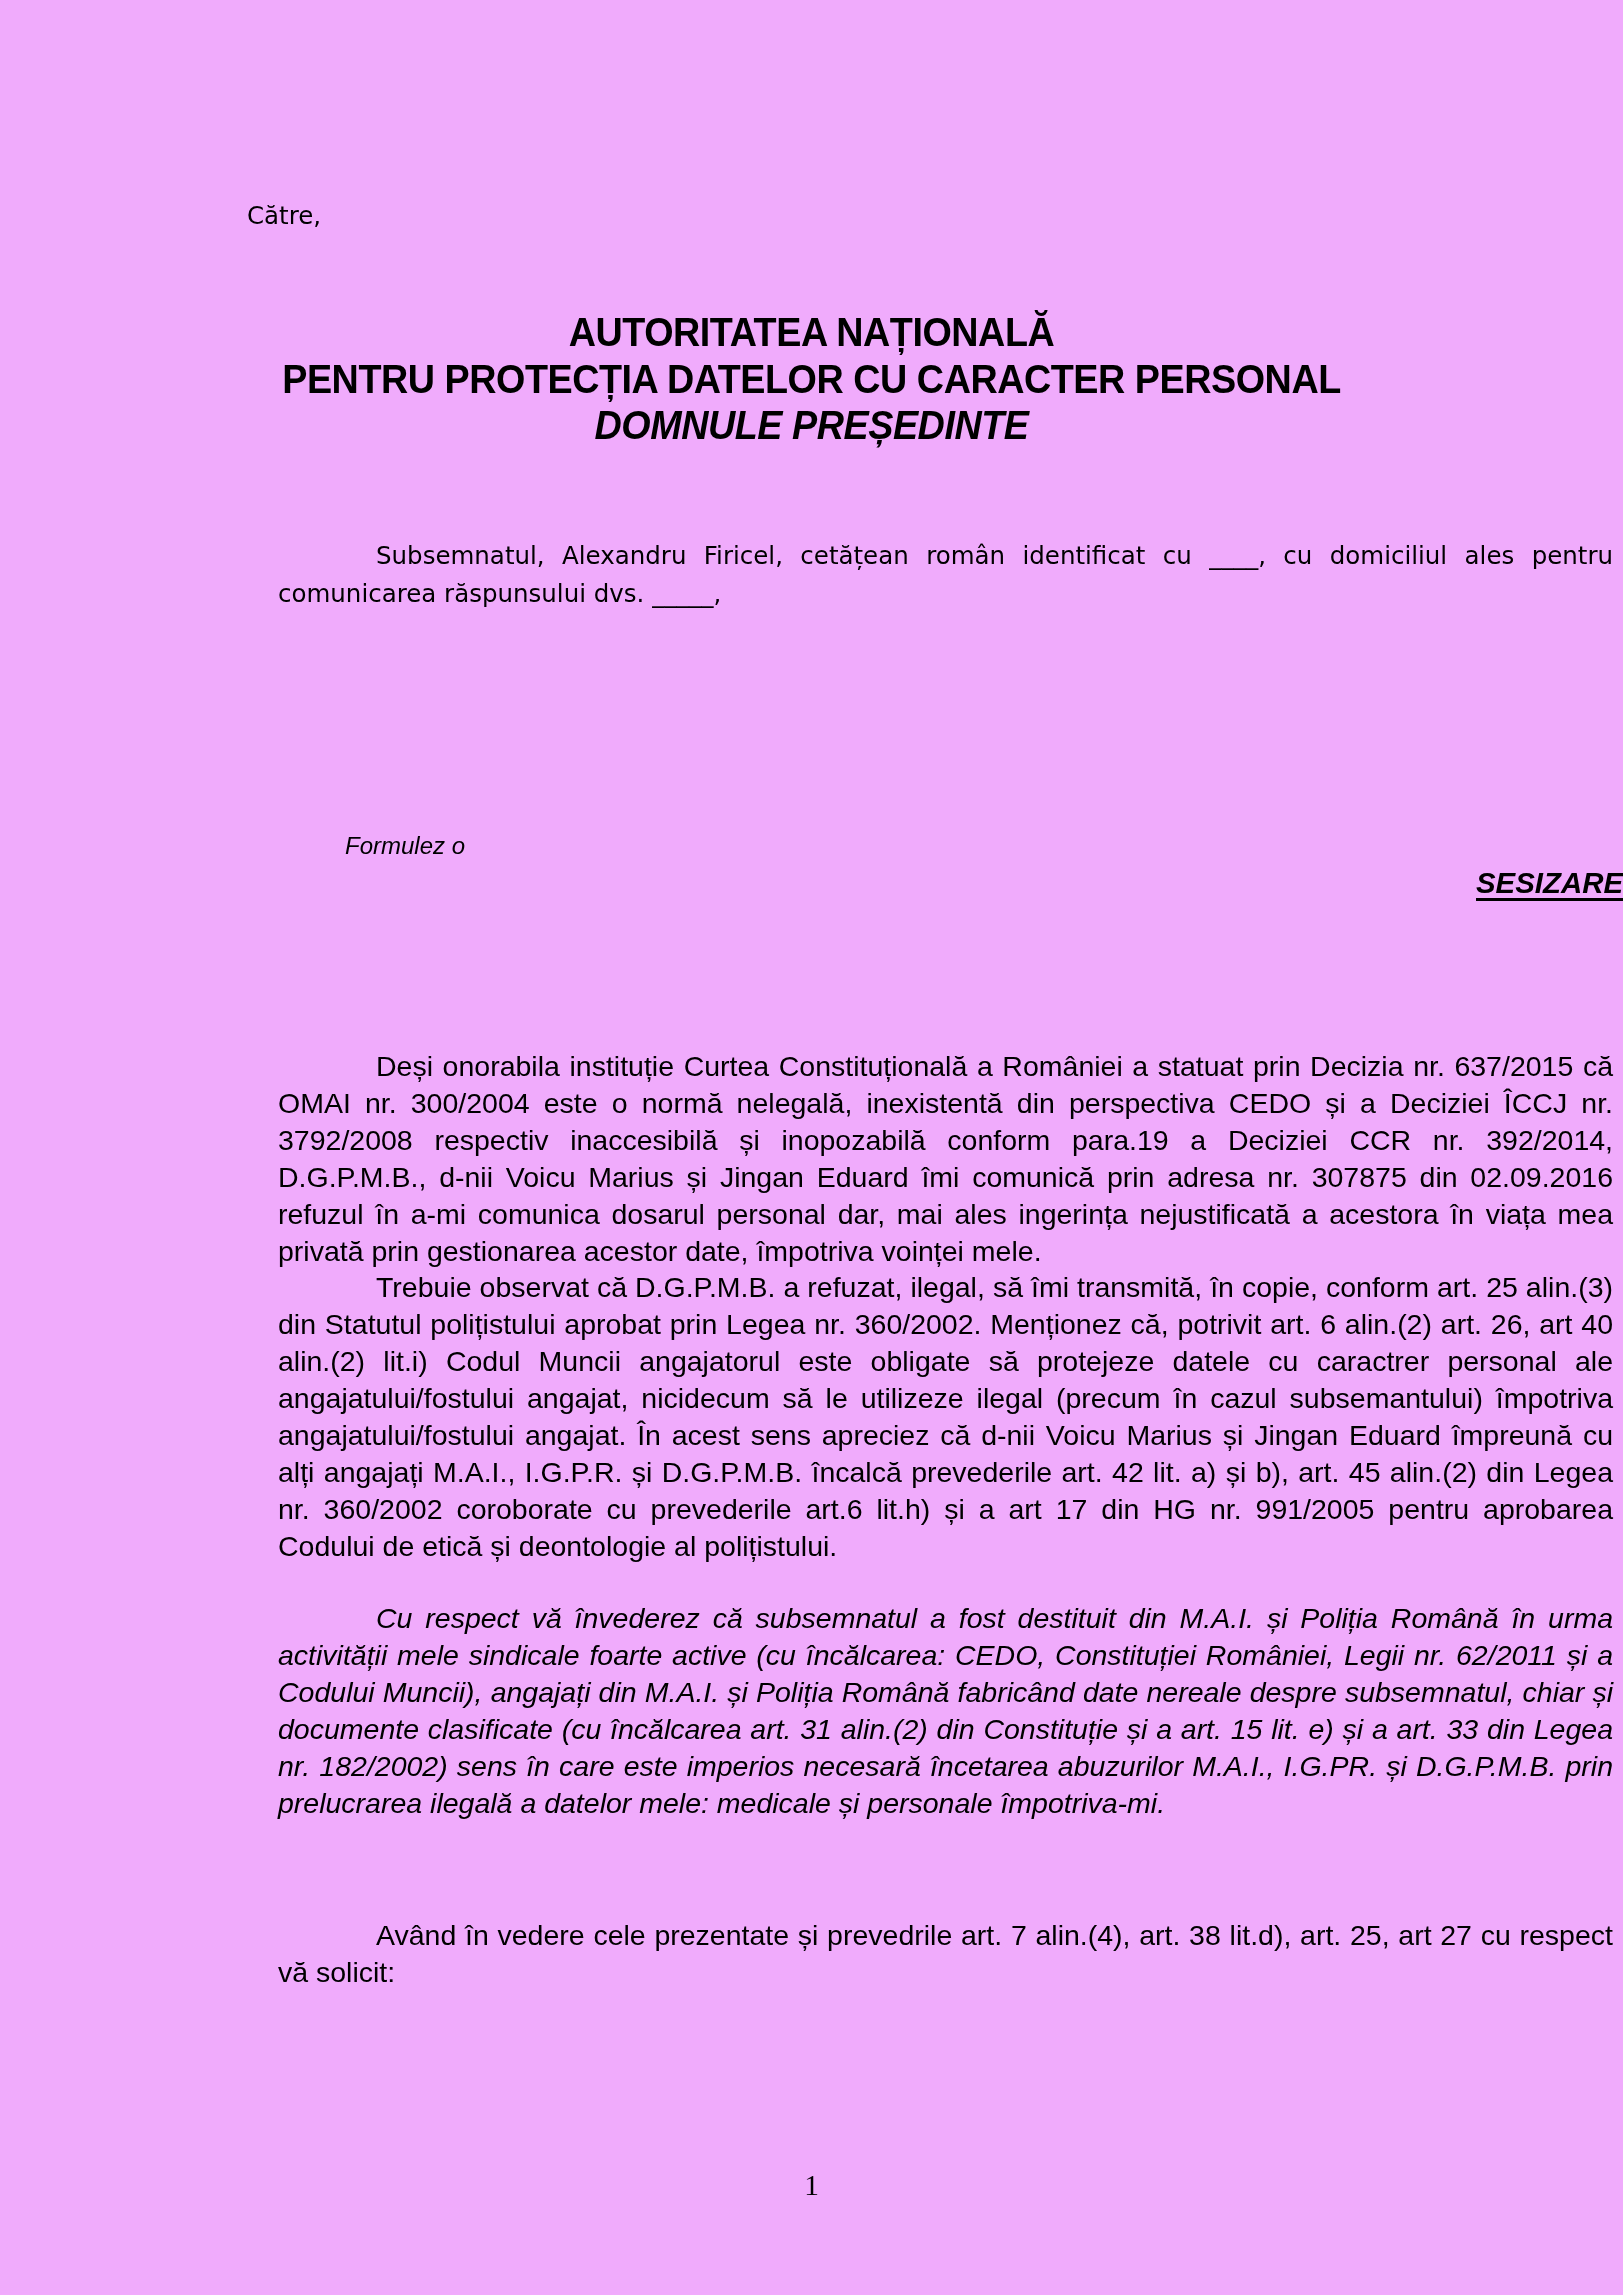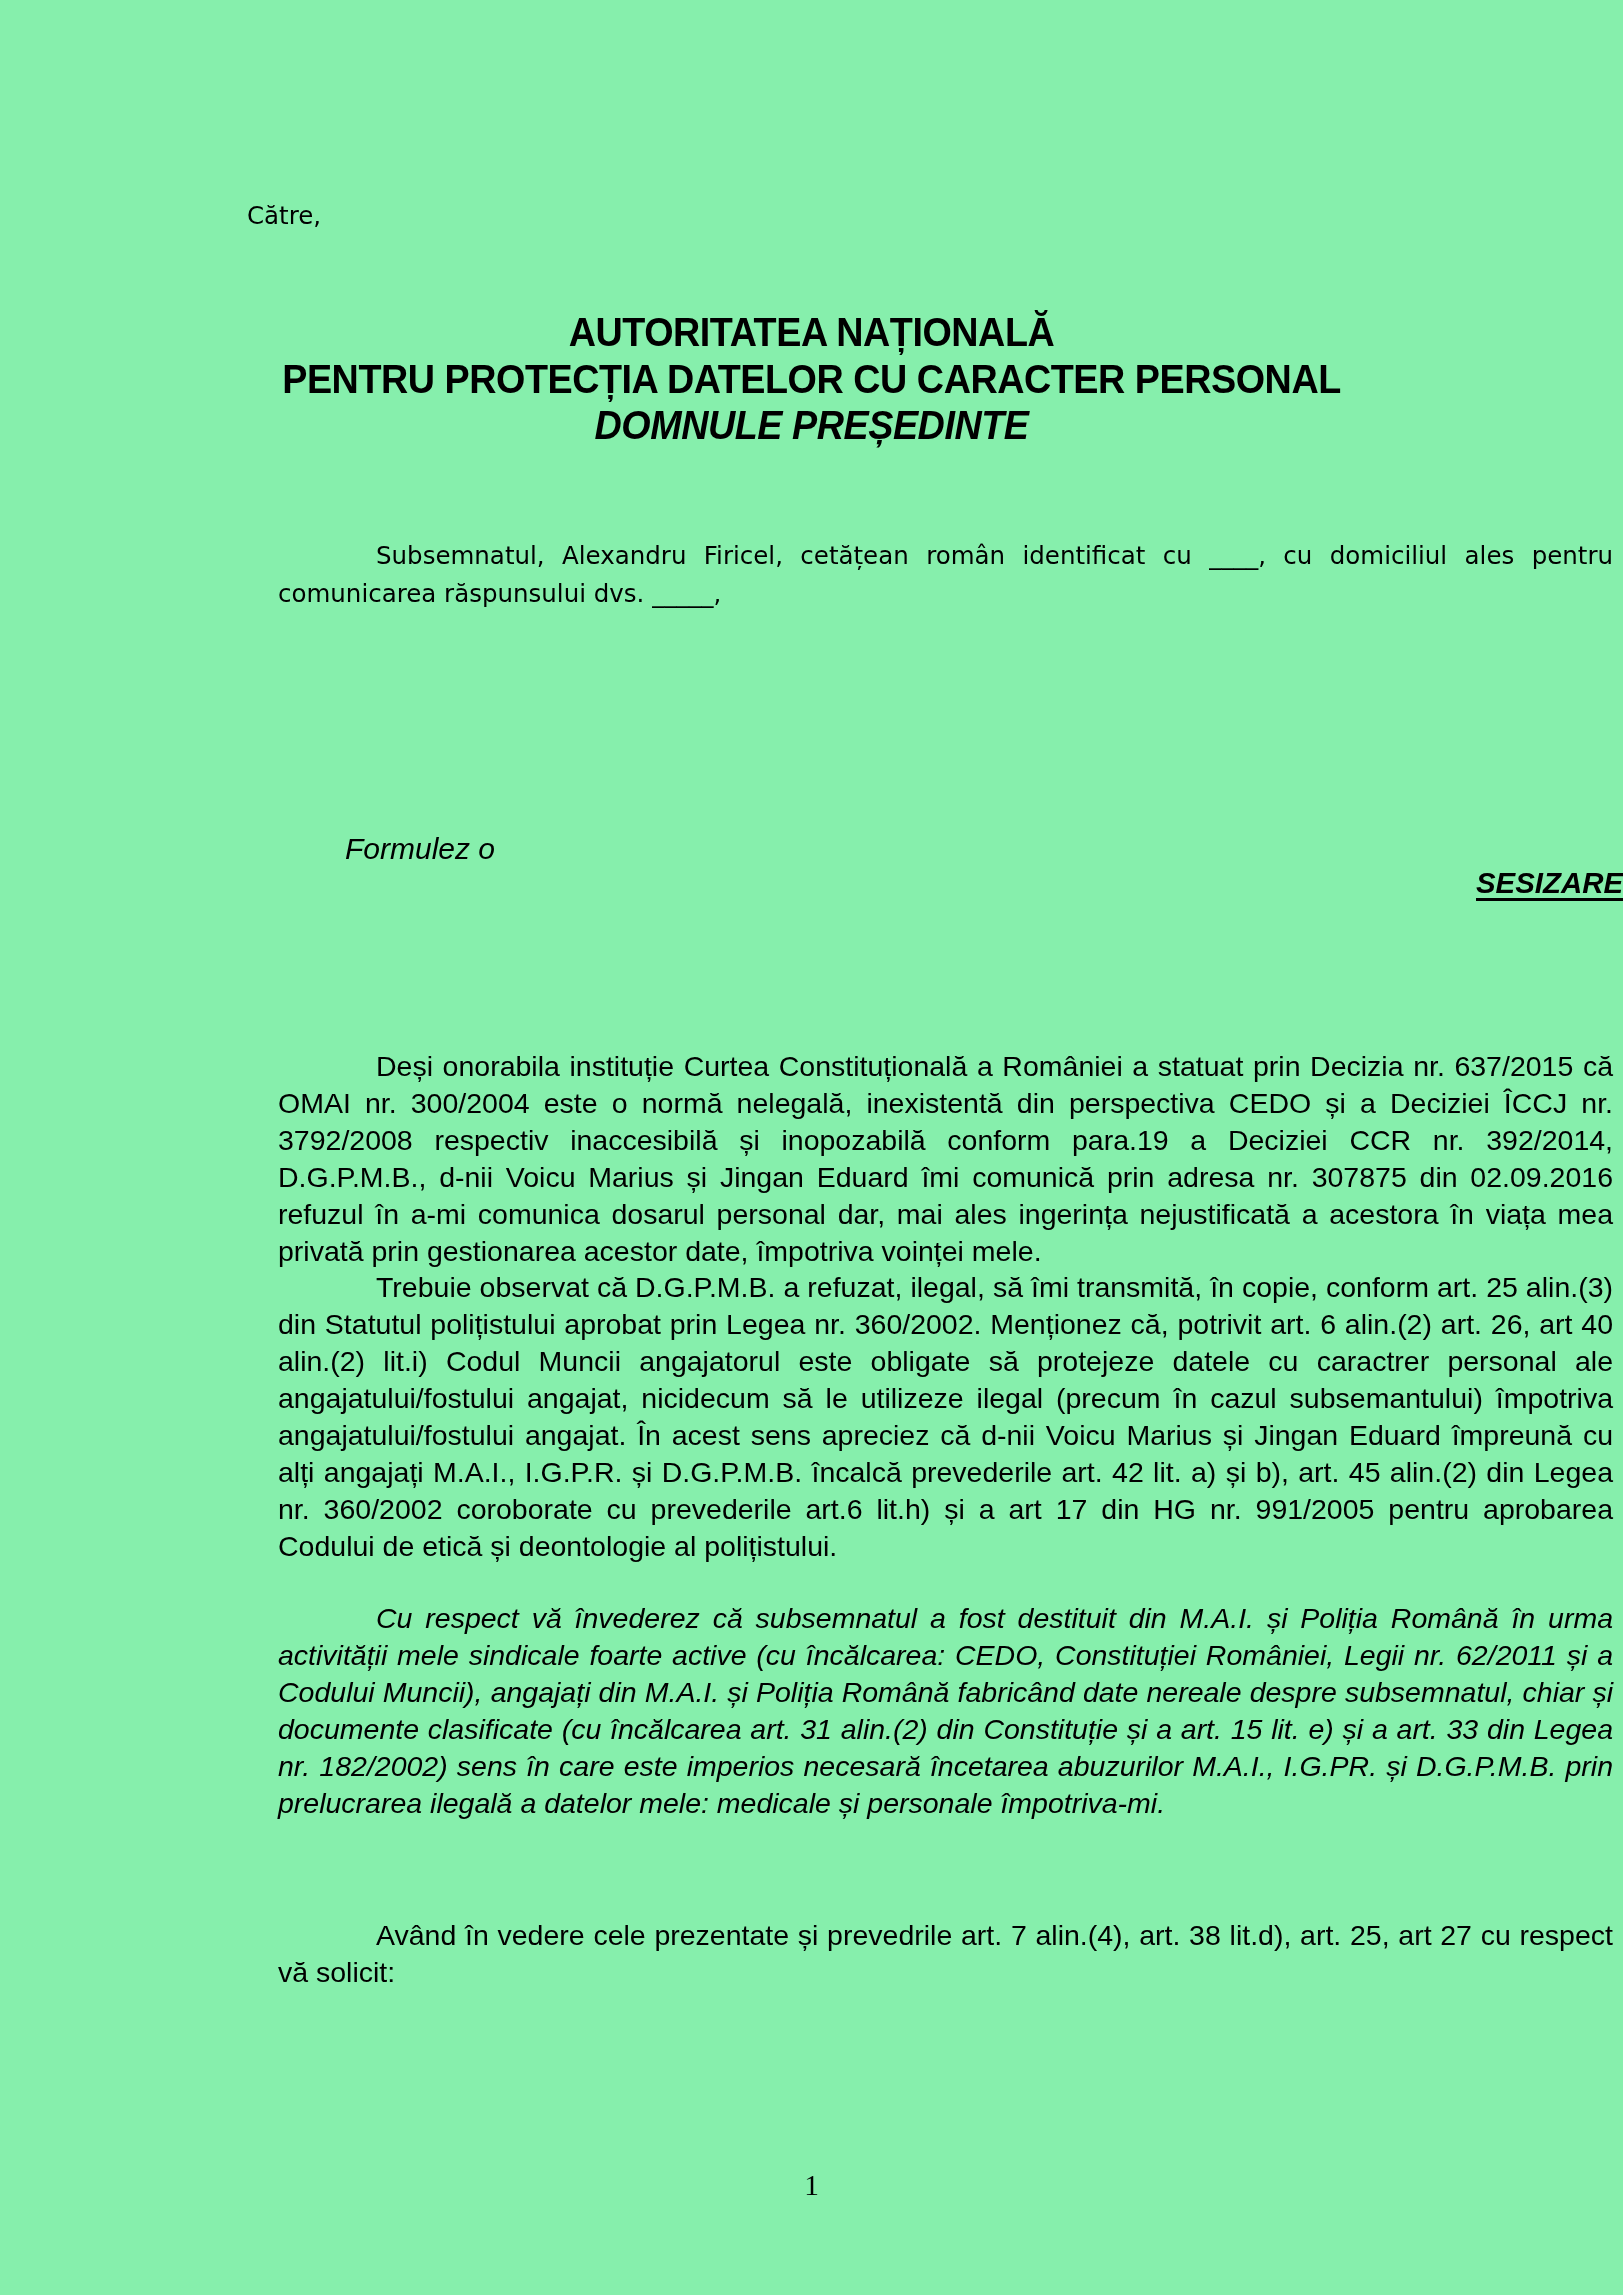--- a/index.html
+++ b/index.html
@@ -1,31 +1,31 @@
 <!DOCTYPE html>
 <html style="font-size:7.9px"><head>
 <meta charset="utf-8">
 <style>
   html, body { margin: 0; padding: 0; background: #ffffff; }
   body { width: 1623px; height: 2295px; position: relative; overflow: hidden; color: #000; }
-  .page { position: absolute; left: 0; top: 0; width: 1623px; height: 2295px; background: #86efac; }
+  .page { position: absolute; left: 0; top: 0; width: 1623px; height: 2295px; background: #f0abfc; }
   .calibri { font-family: "DejaVu Sans", sans-serif; font-size: 24.5px; }
   .arial { font-family: "Liberation Sans", sans-serif; font-size: 28.5px; }
   .abs { position: absolute; }
   .just { text-align: justify; text-align-last: left; }
   .indent { text-indent: 98px; }
   .catre { left: 247px; top: 201px; }
   .title { left: 0; width: 1623px; text-align: center; font-family: "Liberation Sans", sans-serif; font-weight: bold; font-size: 41px; letter-spacing: -0.5px; transform: scaleX(0.92); transform-origin: center; }
   .t1 { top: 309px; }
   .t2 { top: 356px; }
   .t3 { top: 402px; font-style: italic; }
   .block { left: 247px; width: 1335px; margin-left: 31px; }
   .p-intro { top: 537px; line-height: 38px; }
   .p-avand { top: 685px; line-height: 38px; }
-  .formulez { left: 345px; top: 832px; font-style: italic; font-family: "Liberation Sans", sans-serif; font-size: 30px; }
+  .formulez { left: 345px; top: 832px; font-style: italic; font-family: "Liberation Sans", sans-serif; font-size: 24px; }
   .sesizare { left: 0; width: 1623px; text-align: right; top: 866px; font-family: "Liberation Sans", sans-serif; font-size: 29.4px; font-weight: bold; font-style: italic; text-decoration: underline; text-decoration-thickness: 2.9px; text-underline-offset: 4.9px; }
   .p-fapt { top: 940px; line-height: 37px; }
   .p-desi { top: 1048px; line-height: 37px; }
   .p-trebuie { top: 1269px; line-height: 37px; }
   .p-cu { top: 1600px; line-height: 37px; font-style: italic; }
   .p-avand2 { top: 1917px; line-height: 37px; }
   .p-req { top: 1990px; line-height: 37px; }
   .pagenum { left: 0; width: 1623px; text-align: center; top: 2169px; font-family: "Liberation Serif", serif; font-size: 29.4px; }
 </style>
 </head>

